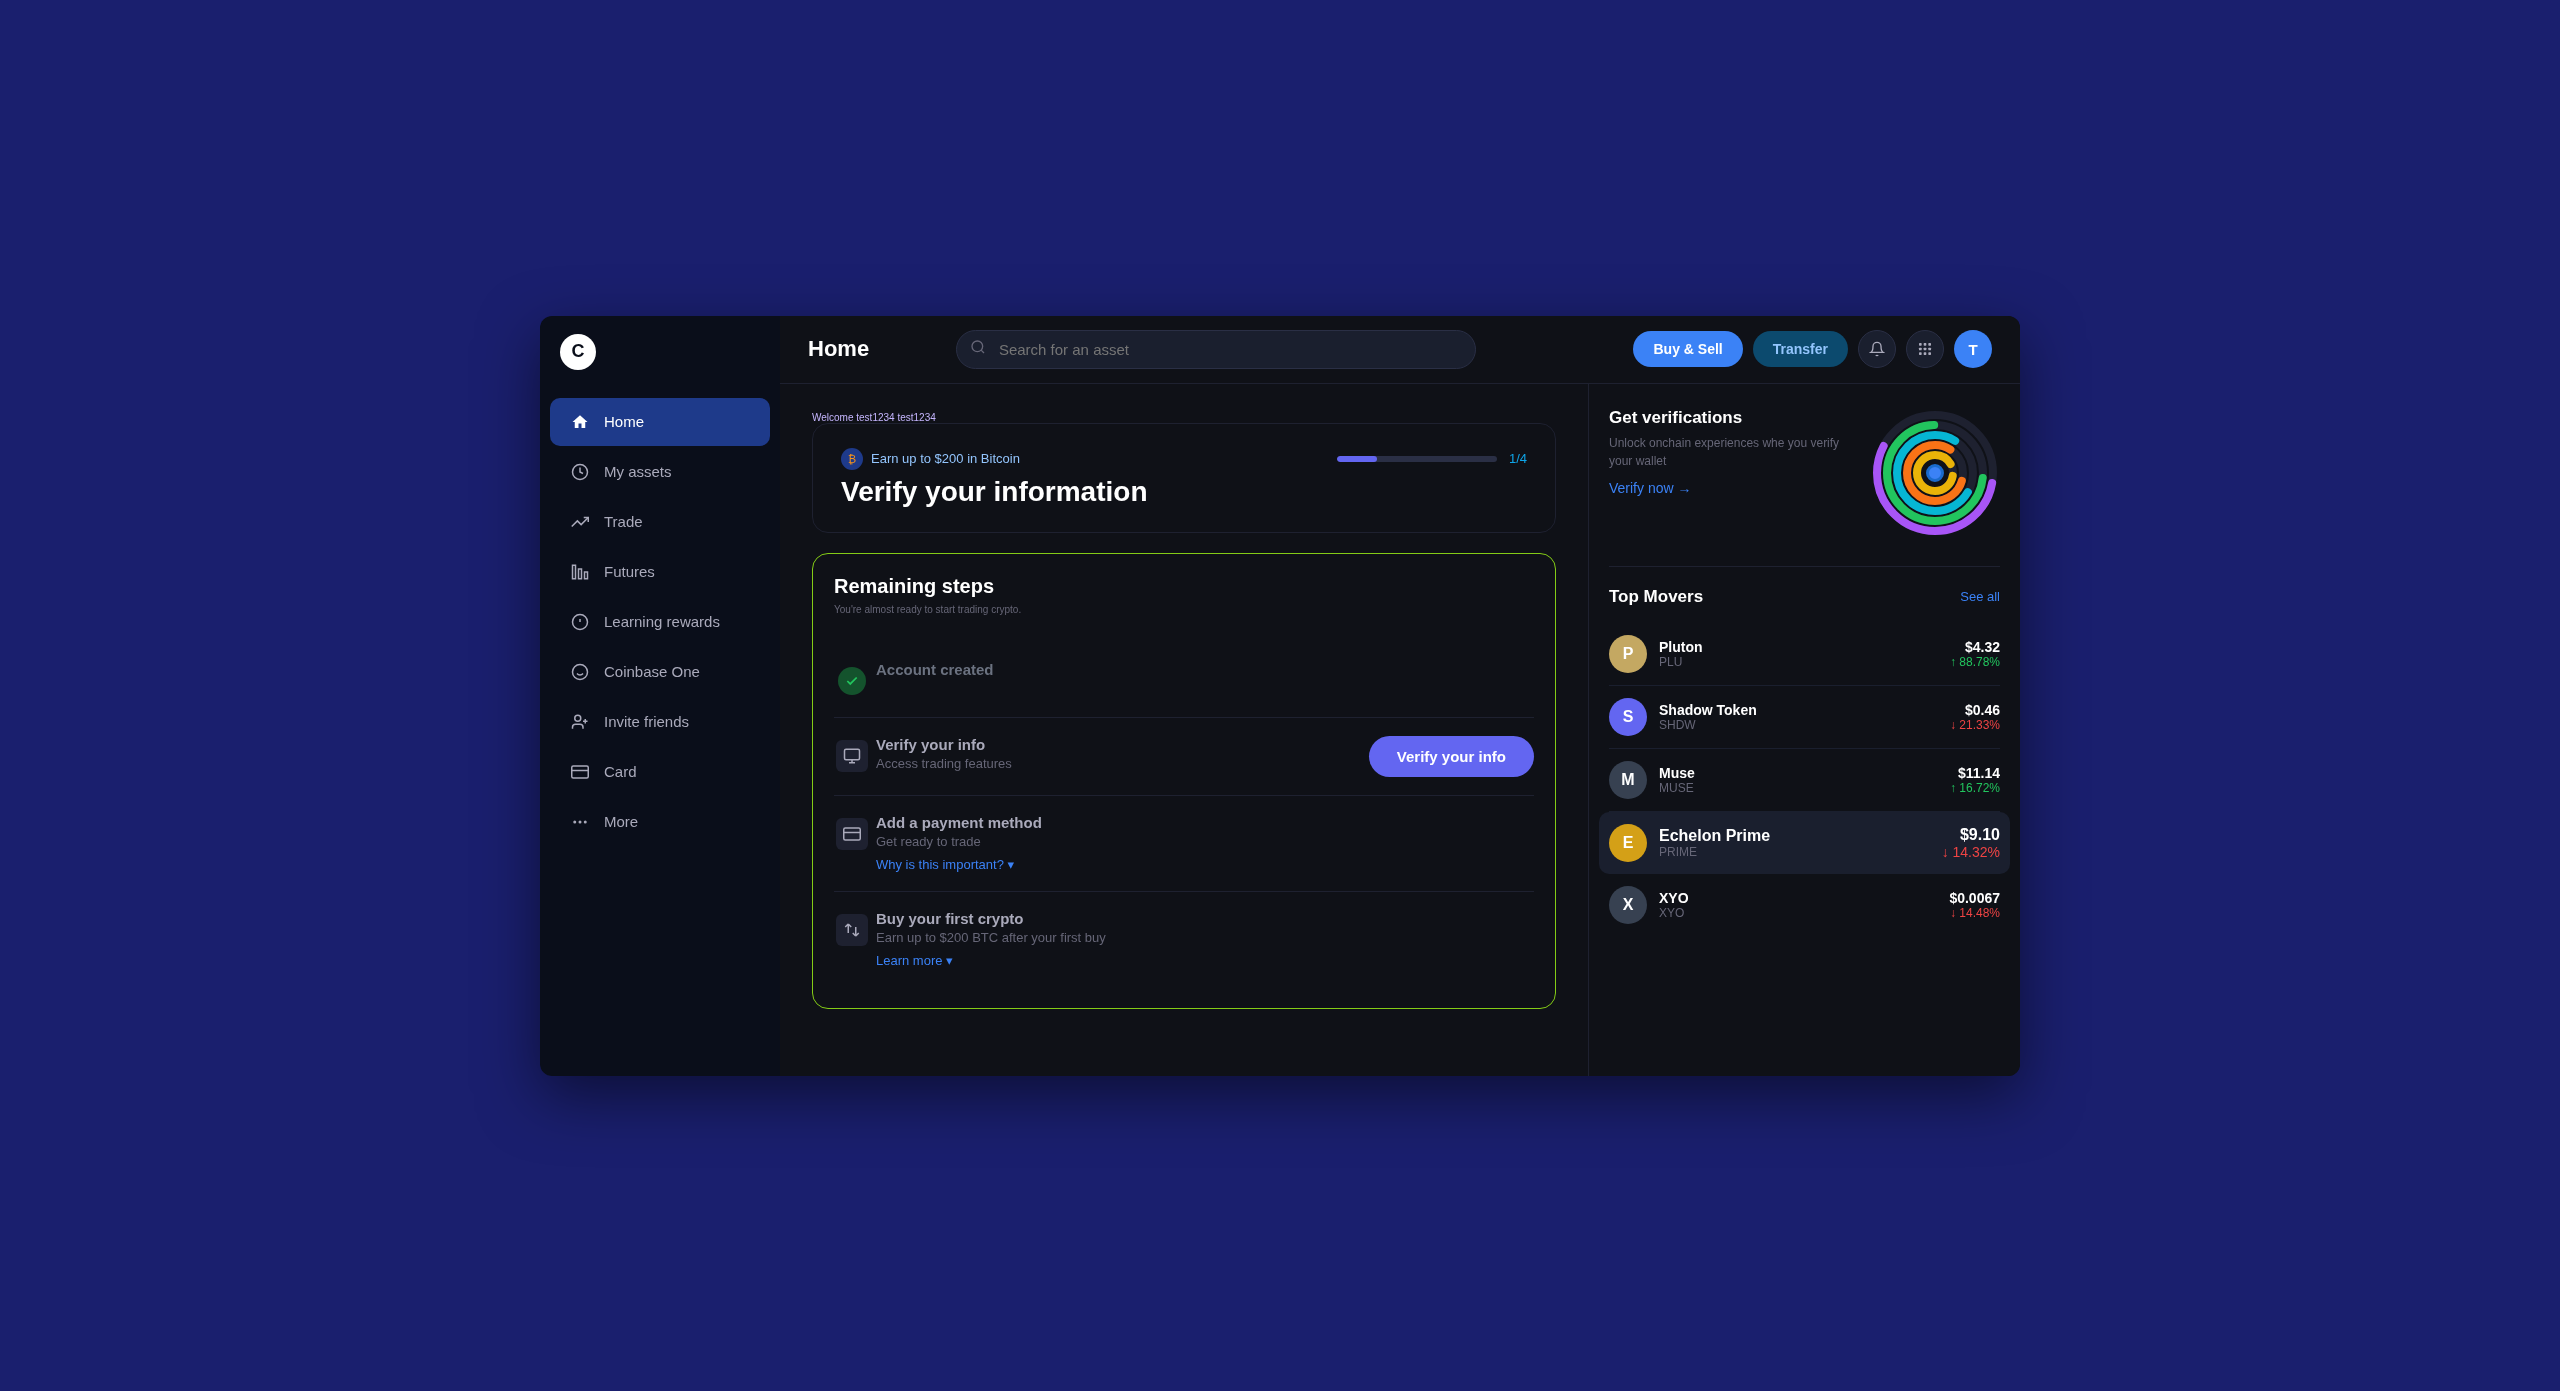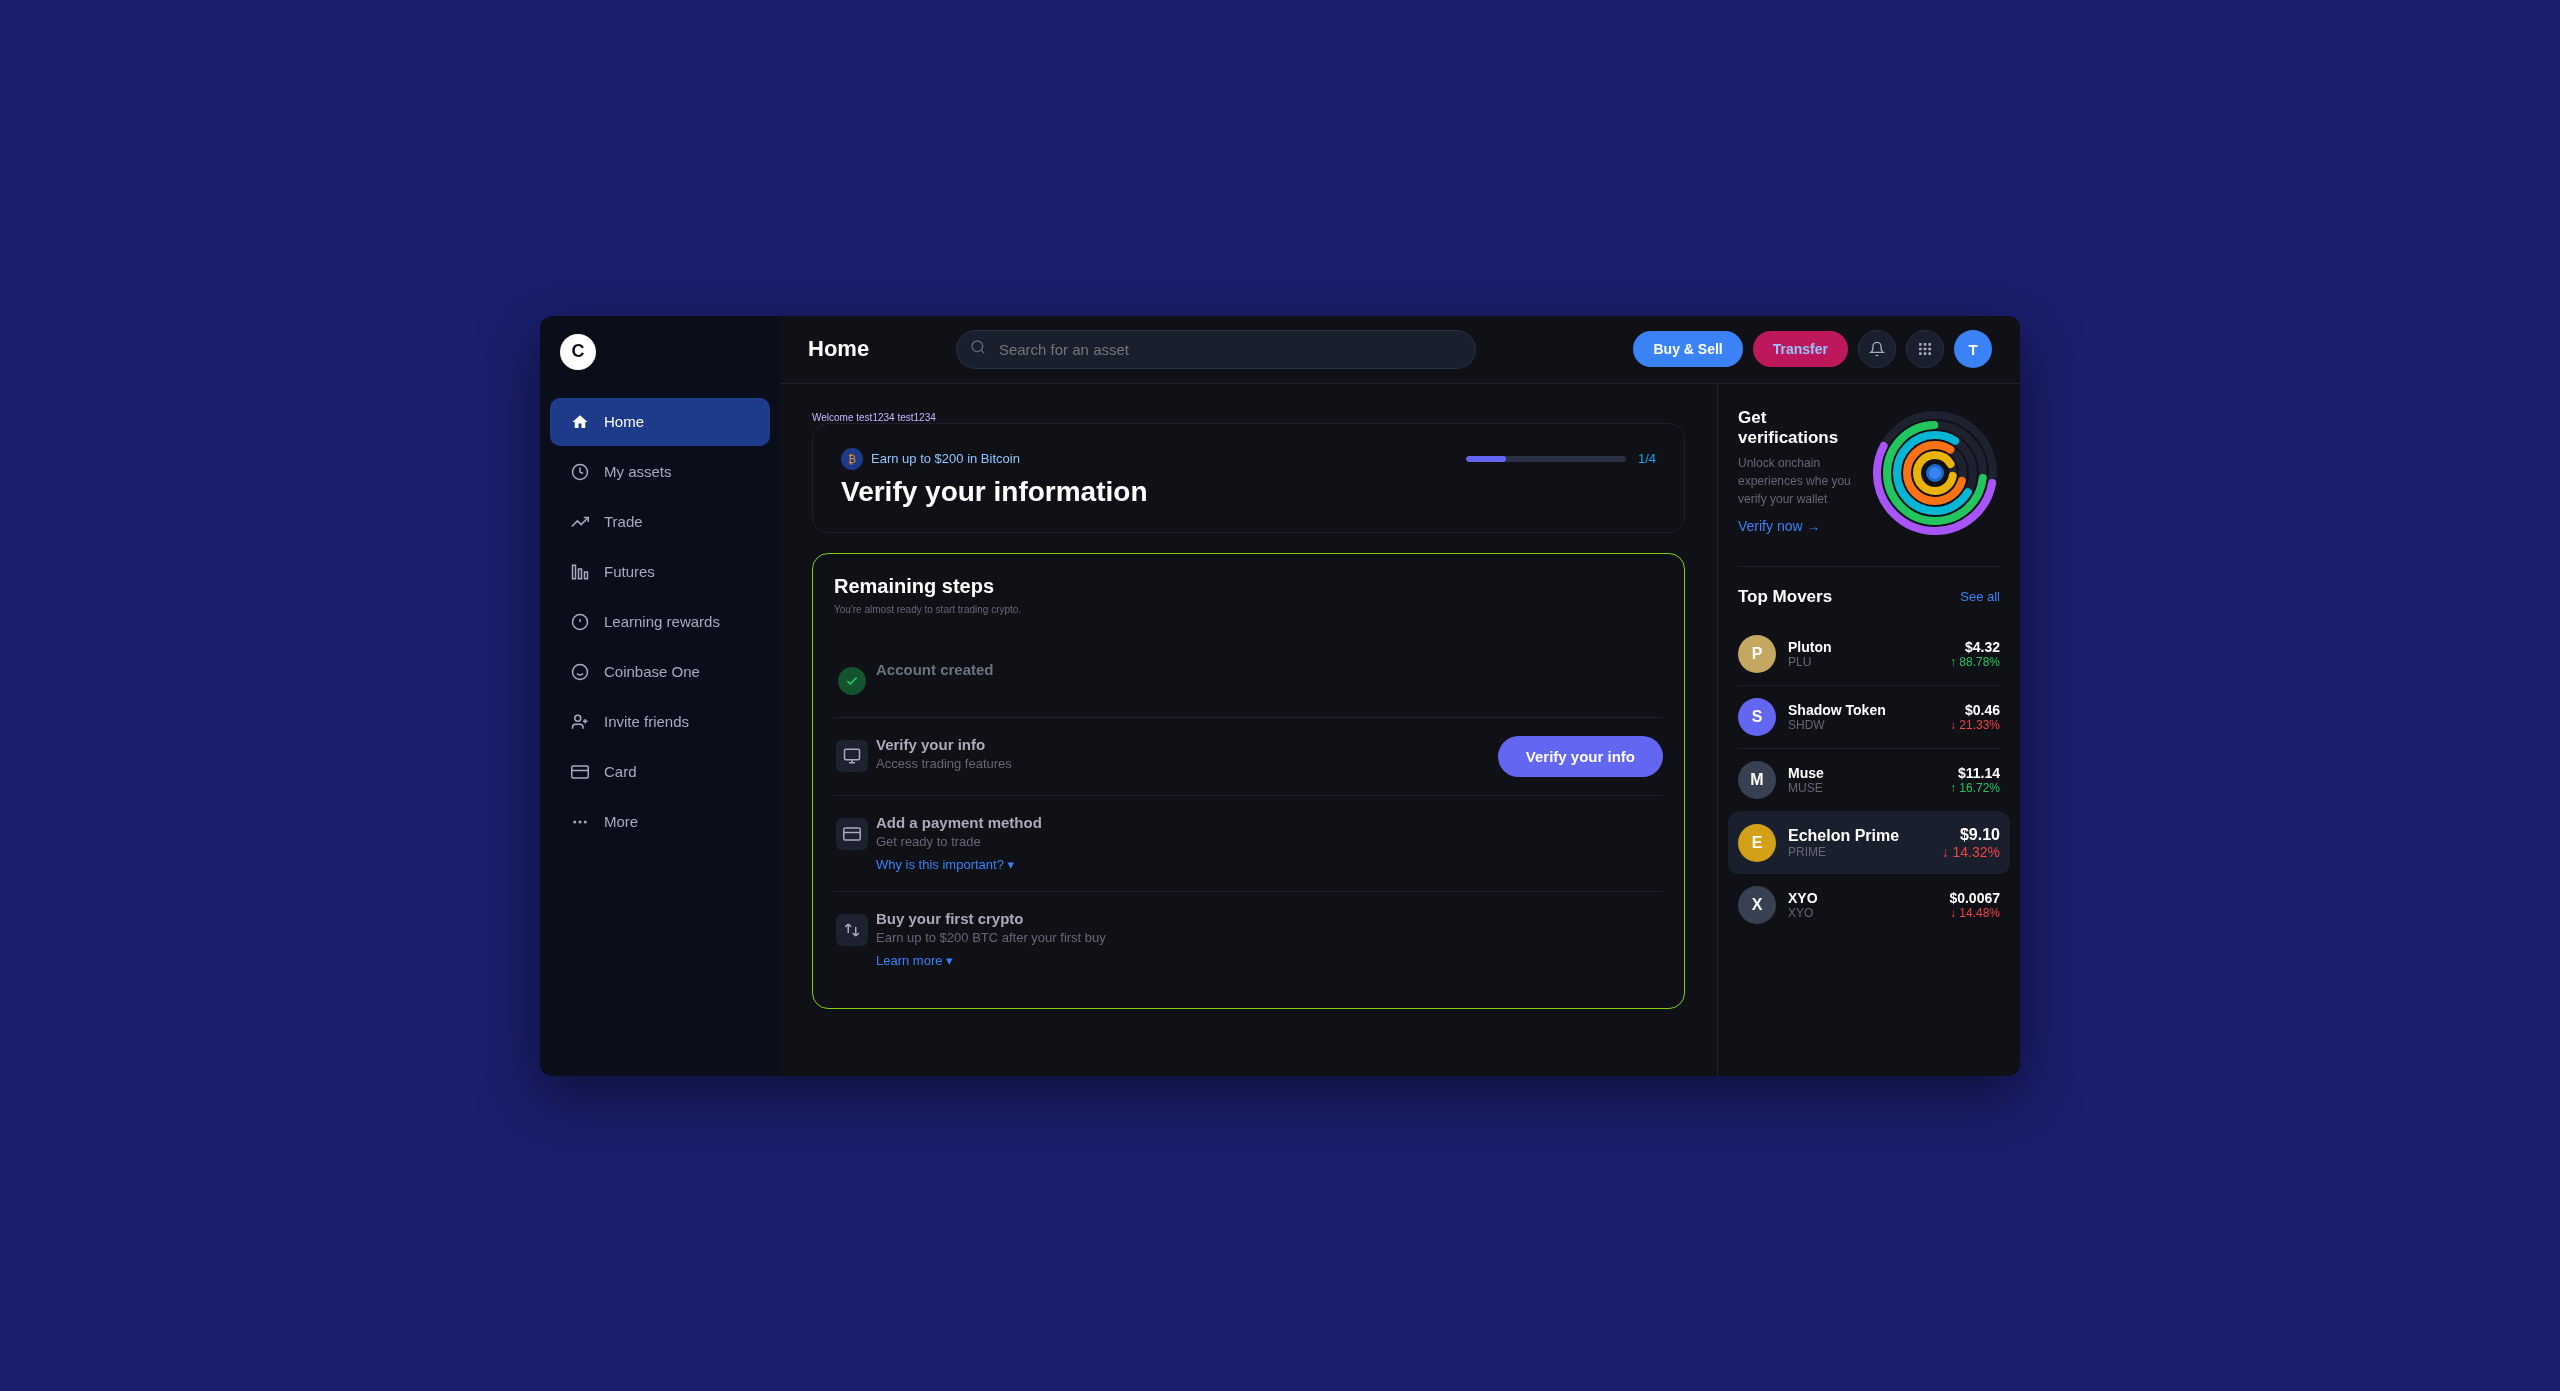--- a/index.html
+++ b/index.html
@@ -131,21 +131,21 @@
       background: #3b82f6;
       color: #fff;
       border: none;
       border-radius: 24px;
       padding: 10px 20px;
       font-size: 14px;
       font-weight: 600;
       cursor: pointer;
     }
     .btn-transfer {
-      background: #be185d;
+      background: #0c4a6e;
       color: #93c5fd;
       border: none;
       border-radius: 24px;
       padding: 10px 20px;
       font-size: 14px;
       font-weight: 600;
       cursor: pointer;
     }
     .icon-btn {
       width: 38px;
@@ -316,21 +316,21 @@
       font-weight: 600;
       cursor: pointer;
       align-self: center;
     }
     .step-right {
       display: flex;
       align-items: center;
     }
     
     .right-panel {
-      width: 303px;
+      width: 432px;
       background: #0f1117;
       border-left: 1px solid #1e2130;
       overflow-y: auto;
       padding: 24px 20px;
     }
     
     .verification-section {
       display: flex;
       align-items: flex-start;
       gap: 16px;

